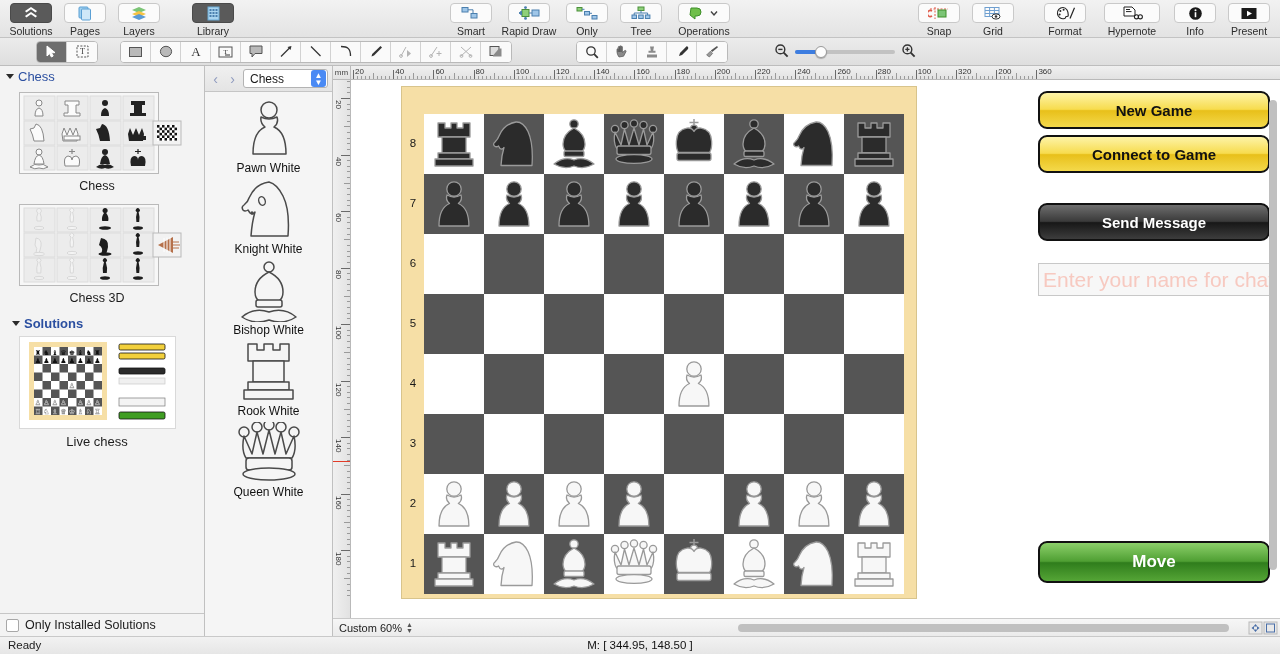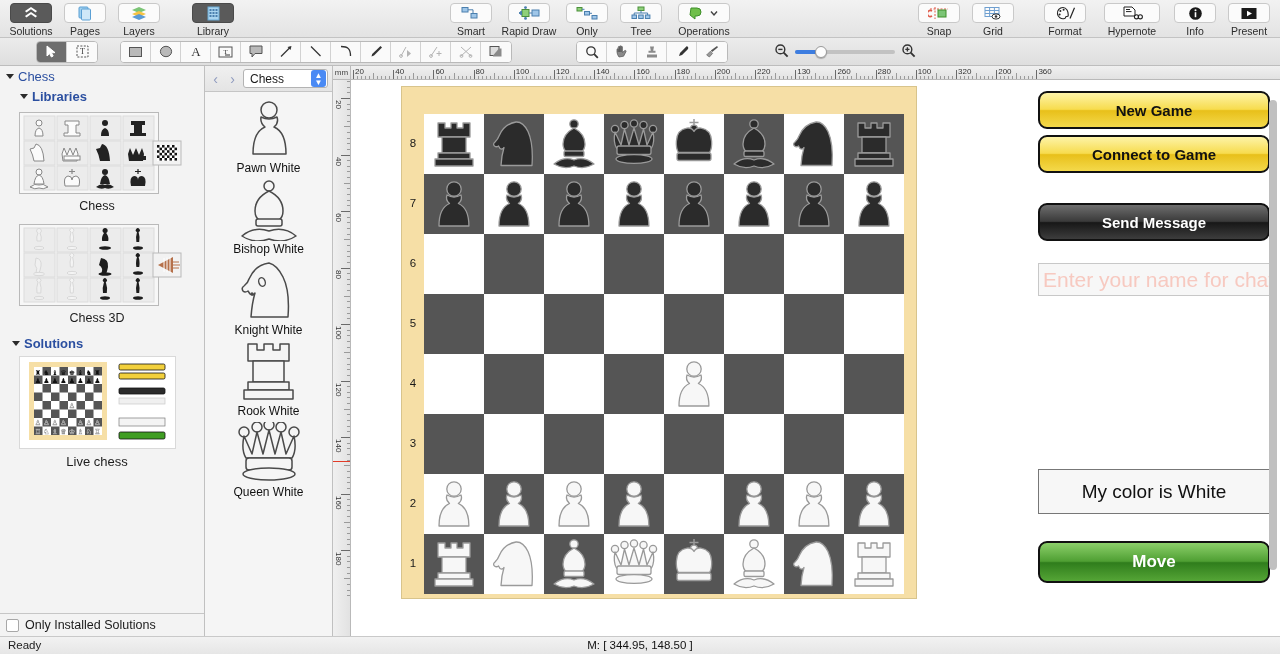--- a/index.html
+++ b/index.html
@@ -504,24 +504,20 @@
   </div>
 
   <div class="body">
 
     <div class="sidebar">
 
       <div class="treelist">
         <div class="trow" style="padding-left:2px;">
           <span class="tri open"></span>
           <span class="tlabel">Chess</span>
-        </div>
-        <div class="trow" style="padding-left:16px;">
-          <span class="tri open"></span>
-          <span class="tlabel b">Libraries</span>
         </div>
 
         <div>
           <svg class="libthumb" width="170" height="82" viewBox="0 0 170 82">
             <rect x="0.5" y="0.5" width="139" height="81" fill="#f7f7f7" stroke="#b9b9b9"></rect>
             <g>
               <rect x="5" y="4" width="31" height="24" fill="#ececec" stroke="#dcdcdc"></rect>
               <rect x="38" y="4" width="31" height="24" fill="#ececec" stroke="#dcdcdc"></rect>
               <rect x="71" y="4" width="31" height="24" fill="#ececec" stroke="#dcdcdc"></rect>
               <rect x="104" y="4" width="31" height="24" fill="#ececec" stroke="#dcdcdc"></rect>
@@ -811,38 +807,38 @@
               <circle cx="29" cy="12" r="8"></circle>
               <path d="M21 19 q8 4 16 0 q2 6 -3 10 q12 5 12 27 H13 q0-22 12-27 q-5-4 -4-10z"></path>
             </g>
           </svg>
           <span class="nm">Pawn White</span>
         </div>
 
         <div class="libitem">
           <svg width="66" height="62" viewBox="0 0 66 62">
             <g fill="#f5f5f5" stroke="#4a4a4a" stroke-width="1.5" stroke-linejoin="round">
+              <path d="M33 3 q-14 2 -20 16 q-1 4 -5 7 q-3 2 -1 5 q2 2 5 0 l2 3 q3 2 5 -1 q-3 10 -4 24 h37 q2-26 -5-40 q-6-12 -14-14z"></path>
+            </g>
+            <ellipse cx="26" cy="22" rx="3.2" ry="4.4" fill="none" stroke="#4a4a4a" stroke-width="1.4" transform="rotate(-18 26 22)"></ellipse>
+            <circle cx="16" cy="34" r="1.7" fill="#4a4a4a"></circle>
+          </svg>
+          <span class="nm">Knight White</span>
+        </div>
+
+        <div class="libitem">
+          <svg width="66" height="62" viewBox="0 0 66 62">
+            <g fill="#f5f5f5" stroke="#4a4a4a" stroke-width="1.5" stroke-linejoin="round">
               <circle cx="33" cy="7" r="5"></circle>
               <path d="M33 12 q-14 7 -14 20 q0 6 4 9 h20 q4-3 4-9 q0-13 -14-20z"></path>
               <rect x="20" y="40" width="26" height="7" rx="2"></rect>
               <path d="M6 57 q12-10 27-5 q15-5 27 5 q-12 8 -27 3 q-15 5 -27 -3z"></path>
             </g>
           </svg>
           <span class="nm">Bishop White</span>
-        </div>
-
-        <div class="libitem">
-          <svg width="66" height="62" viewBox="0 0 66 62">
-            <g fill="#f5f5f5" stroke="#4a4a4a" stroke-width="1.5" stroke-linejoin="round">
-              <path d="M33 3 q-14 2 -20 16 q-1 4 -5 7 q-3 2 -1 5 q2 2 5 0 l2 3 q3 2 5 -1 q-3 10 -4 24 h37 q2-26 -5-40 q-6-12 -14-14z"></path>
-            </g>
-            <ellipse cx="26" cy="22" rx="3.2" ry="4.4" fill="none" stroke="#4a4a4a" stroke-width="1.4" transform="rotate(-18 26 22)"></ellipse>
-            <circle cx="16" cy="34" r="1.7" fill="#4a4a4a"></circle>
-          </svg>
-          <span class="nm">Knight White</span>
         </div>
 
         <div class="libitem">
           <svg width="66" height="62" viewBox="0 0 66 62">
             <g fill="#f5f5f5" stroke="#4a4a4a" stroke-width="1.5" stroke-linejoin="round">
               <path d="M12 3 h9 v6 h7 V3 h9 v6 h7 V3 h9 v17 H12z"></path>
               <rect x="17" y="20" width="31" height="21"></rect>
               <path d="M12 41 h41 v8 H12z"></path>
               <path d="M8 49 h49 v9 H8z"></path>
             </g>
@@ -988,21 +984,21 @@
             <div class="tickmin" style="left: 408.02px; width: 1px; height: 3px; bottom: 0px;"></div>
             <div class="tickmin" style="left: 412.04px; width: 1px; height: 3px; bottom: 0px;"></div>
             <div class="tickmin" style="left: 416.06px; width: 1px; height: 3px; bottom: 0px;"></div>
             <div class="tickmin" style="left: 420.08px; width: 1px; height: 3px; bottom: 0px;"></div>
             <div class="tickmin" style="left: 424.1px; width: 1px; height: 6px; bottom: 0px;"></div>
             <div class="tickmin" style="left: 428.12px; width: 1px; height: 3px; bottom: 0px;"></div>
             <div class="tickmin" style="left: 432.14px; width: 1px; height: 3px; bottom: 0px;"></div>
             <div class="tickmin" style="left: 436.16px; width: 1px; height: 3px; bottom: 0px;"></div>
             <div class="tickmin" style="left: 440.18px; width: 1px; height: 3px; bottom: 0px;"></div>
             <div class="tickmaj" style="left: 444.2px; width: 1px; height: 9px; bottom: 0px;"></div>
-            <div class="ticklbl" style="left: 446.2px; top: 1px;">130</div>
+            <div class="ticklbl" style="left: 446.2px; top: 1px;">240</div>
             <div class="tickmin" style="left: 448.22px; width: 1px; height: 3px; bottom: 0px;"></div>
             <div class="tickmin" style="left: 452.24px; width: 1px; height: 3px; bottom: 0px;"></div>
             <div class="tickmin" style="left: 456.26px; width: 1px; height: 3px; bottom: 0px;"></div>
             <div class="tickmin" style="left: 460.28px; width: 1px; height: 3px; bottom: 0px;"></div>
             <div class="tickmin" style="left: 464.3px; width: 1px; height: 6px; bottom: 0px;"></div>
             <div class="tickmin" style="left: 468.32px; width: 1px; height: 3px; bottom: 0px;"></div>
             <div class="tickmin" style="left: 472.34px; width: 1px; height: 3px; bottom: 0px;"></div>
             <div class="tickmin" style="left: 476.36px; width: 1px; height: 3px; bottom: 0px;"></div>
             <div class="tickmin" style="left: 480.38px; width: 1px; height: 3px; bottom: 0px;"></div>
             <div class="tickmaj" style="left: 484.4px; width: 1px; height: 9px; bottom: 0px;"></div>
@@ -1532,30 +1528,49 @@
               <div class="brank" style="left: 0px; top: 470px; width: 22px;">1</div>
             </div>
 
           <div class="rightcol">
             <div class="btn3d btn-yellow" style="position:absolute;left:20px;top:55px;width:232px;height:38px;font-size:15px;">Connect to Game</div>
             <div class="btn3d btn-yellow" style="position:absolute;left:20px;top:11px;width:232px;height:38px;font-size:15px;">New Game</div>
             <div class="btn3d btn-dark" style="position:absolute;left:20px;top:123px;width:232px;height:38px;font-size:15px;">Send Message</div>
             <div class="txtfield" style="position:absolute;left:20px;top:183px;width:232px;height:33px;">
               <span class="ph2">Enter your name for chat</span>
             </div>
-            <div class="labelbox" style="position:absolute;left:20px;top:389px;width:232px;height:45px;">My color is White</div>
             <div class="btn3d btn-green" style="position:absolute;left:20px;top:461px;width:232px;height:42px;font-size:17px;">Move</div>
           </div>
 
           <div class="vscroll">
             <div class="vthumb"></div>
           </div>
         </div>
       </div>
 
+      <div class="zoombar">
+        <div class="zoomsel">
+          <span>Custom 60%</span>
+          <span class="mini-stepper">
+              <span>▲</span>
+              <span>▼</span>
+            </span>
+        </div>
+        <div style="position:absolute;left:110px;right:18px;top:5px;height:8px;">
+          <div class="hthumb" style="left:36%;width:60%;"></div>
+        </div>
+        <div style="position:absolute;right:2px;top:2px;">
+          <svg width="30" height="14" viewBox="0 0 30 14">
+              <rect x="1" y="1" width="13" height="12" fill="#e9e9e9" stroke="#b9b9b9"></rect>
+              <path d="M7.5 3 l2 2.5 h-4z M7.5 11 l2-2.5 h-4z M3.5 7 l2.5-2 v4z M11.5 7 l-2.5-2 v4z" fill="#4a6fa8"></path>
+              <rect x="16" y="1" width="13" height="12" fill="#e9e9e9" stroke="#b9b9b9"></rect>
+              <rect x="18.5" y="3" width="8" height="8" fill="none" stroke="#4a6fa8"></rect>
+            </svg>
+        </div>
+      </div>
     </div>
   </div>
 
   <div class="statusbar">
     <span class="status-left">Ready</span>
     <span class="status-center">M: [ 344.95, 148.50 ]</span>
   </div>
 </div>
 
 </body></html>

